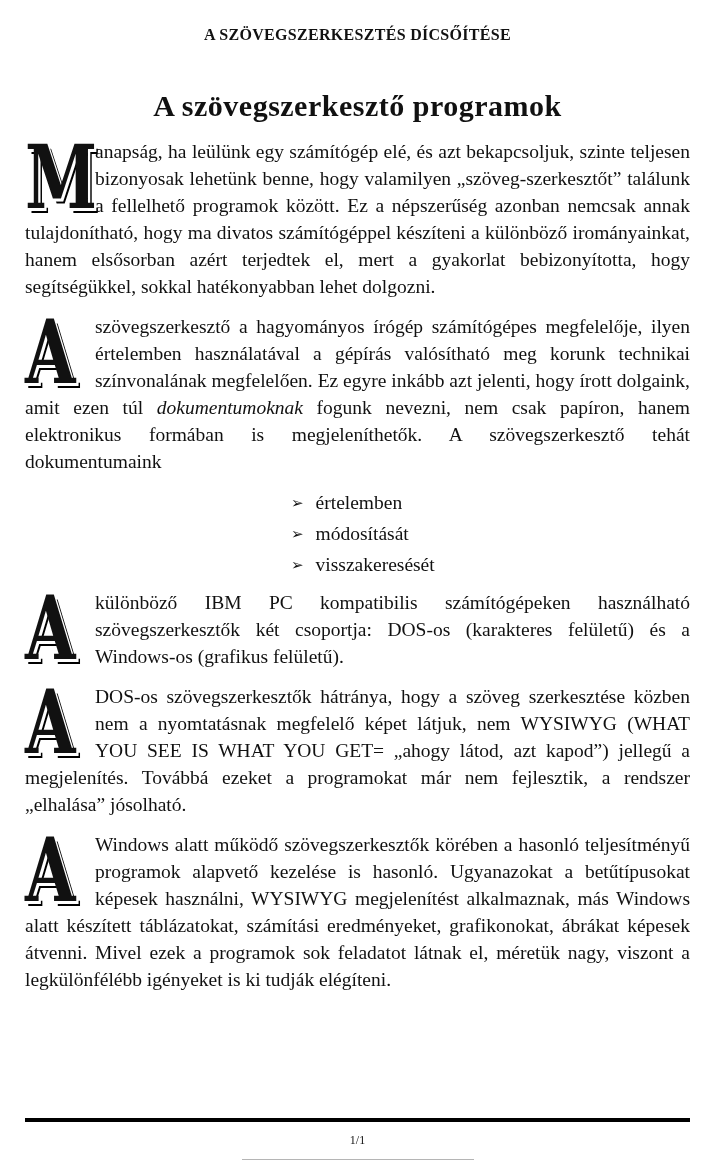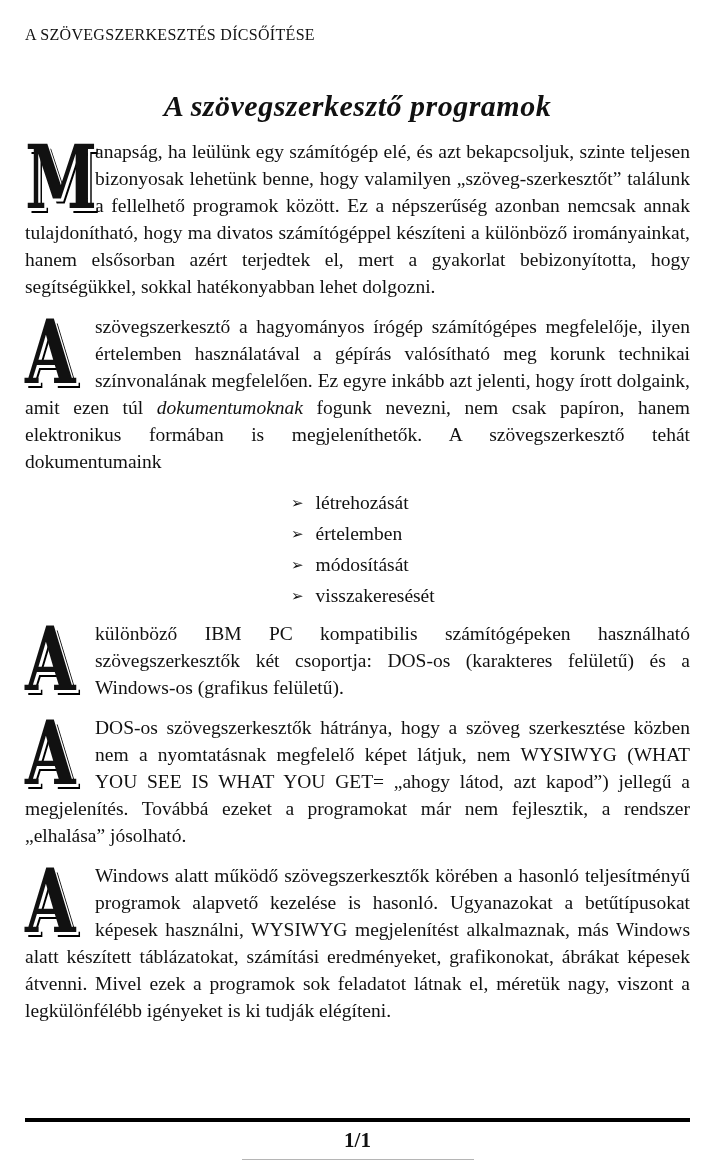--- a/index.html
+++ b/index.html
@@ -3,25 +3,25 @@
 <meta charset="utf-8">
 <style>
   html,body{margin:0;padding:0;background:#e8e8e8;}
   .page{
     width:716px;height:1176px;background:#ffffff;position:relative;
     margin:0 auto;overflow:hidden;color:#111;
     font-family:"Liberation Serif",serif;
   }
   .content{margin:0 26px 0 25px;}
   .running-header{
-    font-weight:400;font-size:16px;letter-spacing:.3px;
-    text-align:left;padding-top:24px;line-height:22px;
+    font-weight:700;font-size:16px;letter-spacing:.3px;
+    text-align:center;padding-top:24px;line-height:22px;
   }
   .section-title{
-    font-style:italic;font-weight:700;font-size:30px;
+    font-weight:700;font-size:30px;
     text-align:center;letter-spacing:.5px;line-height:36px;
     margin:0;
   }
   .title-1{margin:42px 0 14px;}
   .title-2{margin:34px 0 14px;}
   .title-3{margin:18px 0 14px;}
   .body-par{
     font-size:19.5px;line-height:27px;text-align:justify;
     margin:0 0 13px;
   }
@@ -38,21 +38,21 @@
     font-size:19.5px;line-height:29px;
   }
   .arrow-list li{margin:0;}
   .bullet{
     font-family:"DejaVu Sans",sans-serif;font-size:15px;
     margin-right:12px;position:relative;top:-1px;
   }
   .page-footer{position:absolute;left:25px;right:26px;bottom:16px;}
   .footer-rule{border-top:4px solid #000;}
   .page-number{
-    text-align:center;font-weight:700;font-size:21px;
+    text-align:center;font-weight:400;font-size:12px;
     padding-top:7px;line-height:22px;
   }
   .bottom-artifact{
     width:232px;margin:8px auto 0;border-top:1px solid #b5b5b5;height:0;
   }
   i.term{font-style:italic;margin-top:15px;}
 </style>
 </head>
 <body>
 
@@ -66,21 +66,20 @@
     <p class="body-par">
       <span class="dropcap">M</span><span>anapság, ha leülünk egy számítógép elé, és azt bekapcsoljuk, szinte teljesen bizonyosak lehetünk benne, hogy valamilyen „szöveg-szerkesztőt” találunk a fellelhető programok között. Ez a népszerűség azonban nemcsak annak tulajdonítható, hogy ma divatos számítógéppel készíteni a különböző irományainkat, hanem elsősorban azért terjedtek el, mert a gyakorlat bebizonyította, hogy segítségükkel, sokkal hatékonyabban lehet dolgozni.</span>
     </p>
 
 
     <p class="body-par">
       <span class="dropcap">A</span><span>szövegszerkesztő a hagyományos írógép számítógépes megfelelője, ilyen értelemben használatával a gépírás valósítható meg korunk technikai színvonalának megfelelően. Ez egyre inkább azt jelenti, hogy írott dolgaink, amit ezen túl </span><i class="term">dokumentumoknak</i><span> fogunk nevezni, nem csak papíron, hanem elektronikus formában is megjeleníthetők. A szövegszerkesztő tehát dokumentumaink</span>
     </p>
 
     <ul class="arrow-list">
-      <li><span class="bullet">➢</span><span>létrehozását</span></li>
       <li><span class="bullet">➢</span><span>értelemben</span></li>
       <li><span class="bullet">➢</span><span>módosítását</span></li>
       <li><span class="bullet">➢</span><span>visszakeresését</span></li>
     </ul>
 
 
     <p class="body-par">
       <span class="dropcap">A</span><span>különböző IBM PC kompatibilis számítógépeken használható szövegszerkesztők két csoportja: DOS-os (karakteres felületű) és a Windows-os (grafikus felületű).</span>
     </p>
 

